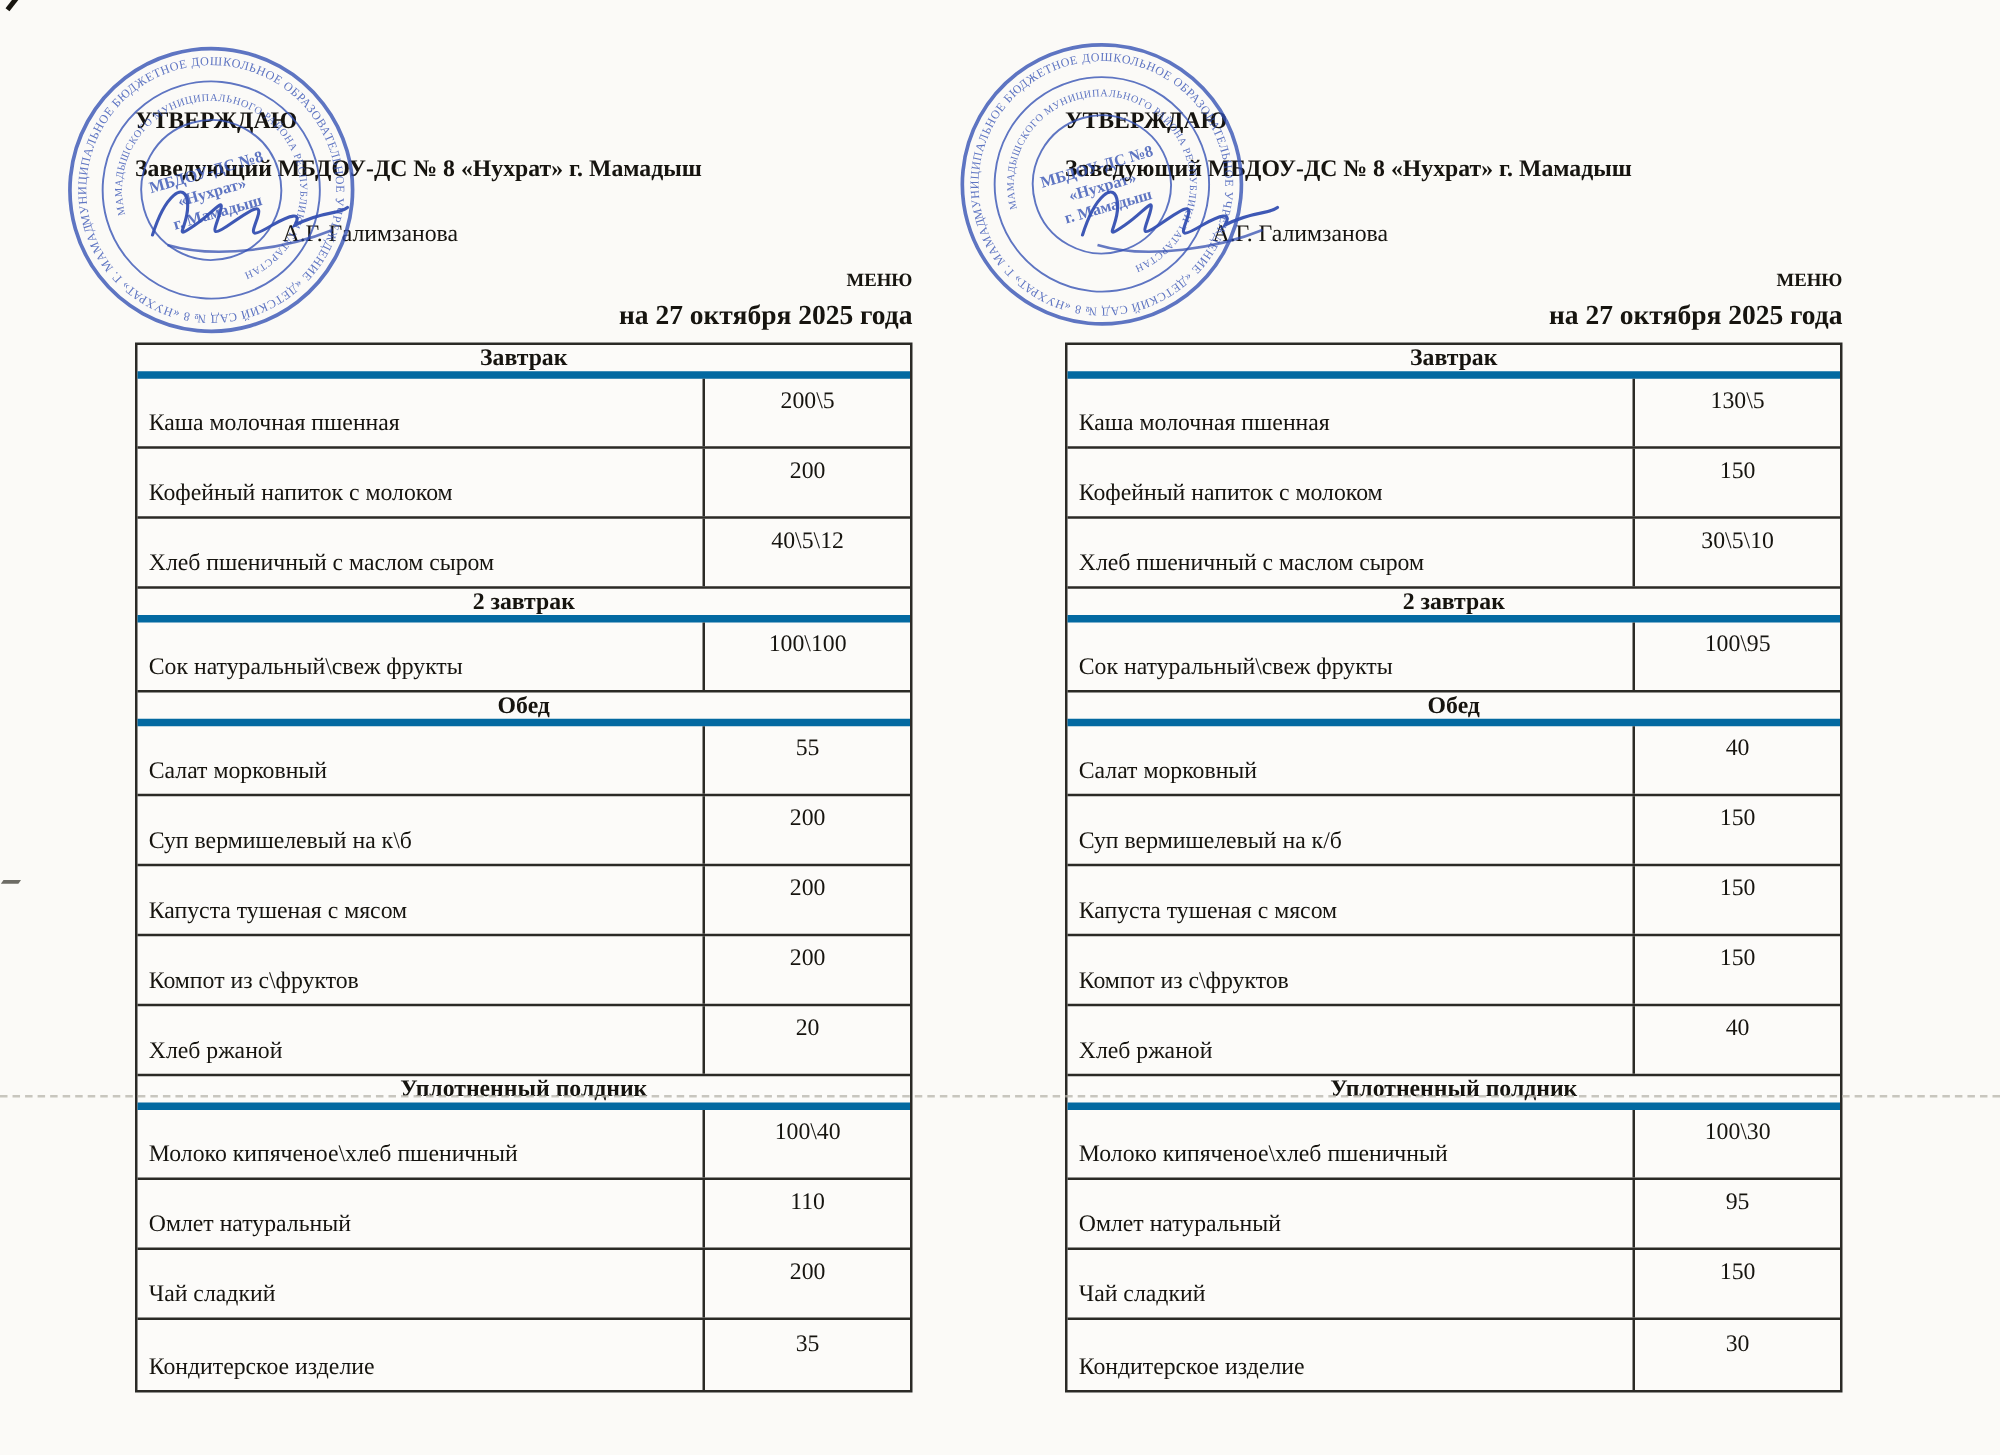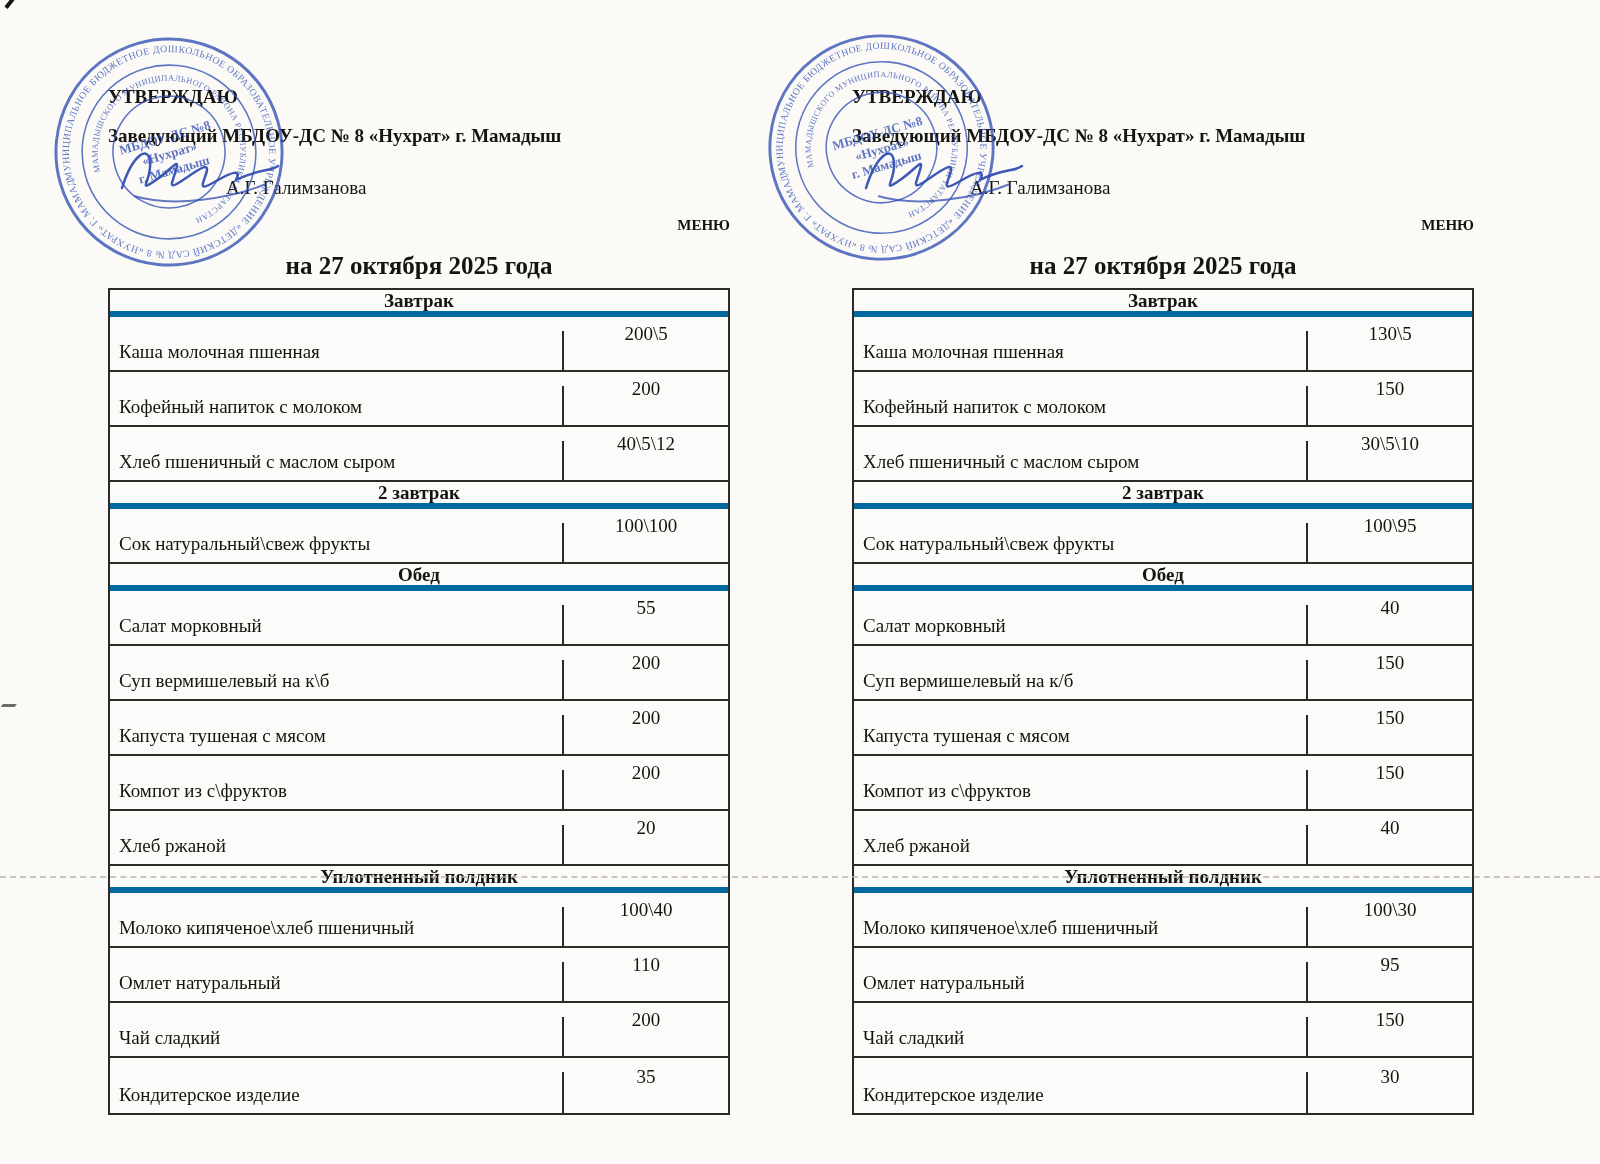--- a/index.html
+++ b/index.html
@@ -15,28 +15,28 @@
   .page { position: absolute; inset: 0; }
 
   .menu-col { position: absolute; top: 85px; width: 622px; }
   #left-col  { left: 108px; }
   #right-col { left: 852px; }
 
   .approve   { font-weight: bold; font-size: 19px; line-height: 24px; position: relative; z-index: 2; }
   .org-line  { font-weight: bold; font-size: 19px; line-height: 24px; margin-top: 15px; white-space: nowrap; position: relative; z-index: 2; }
   .signer-row{ position: relative; margin-top: 28px; margin-left: 118px; font-size: 19px; line-height: 24px; z-index: 2; }
   .menu-title{ text-align: right; font-weight: bold; font-size: 15px; line-height: 26px; margin-top: 12px; }
-  .menu-date { text-align: center; font-weight: bold; font-size: 25px; line-height: 24px; margin-top: 16px; }
+  .menu-date { text-align: right; font-weight: bold; font-size: 22px; line-height: 24px; margin-top: 2px; }
 
   .menu-table { margin-top: 10px; border: 2px solid #2b2a26; background: rgba(255,255,255,0.25); }
   .header-row {
     height: 27px; display: flex; align-items: center; justify-content: center;
     font-weight: bold; font-size: 19px; border-bottom: 6px solid #0369a1;
   }
-  .item-row { height: 41px; display: flex; border-bottom: 2px solid #2b2a26; margin-top: 14px; }
+  .item-row { height: 56px; display: flex; border-bottom: 2px solid #2b2a26; }
   .menu-table > div:last-child { border-bottom: none; }
   .cell { font-size: 19px; }
   .cell.name {
     width: 73.5%; border-right: 2px solid #2b2a26;
     display: flex; align-items: flex-end; padding: 0 4px 7px 9px;
   }
   .cell.qty {
     width: 26.5%;
     display: flex; align-items: flex-end; justify-content: center; padding-bottom: 25px;
   }

